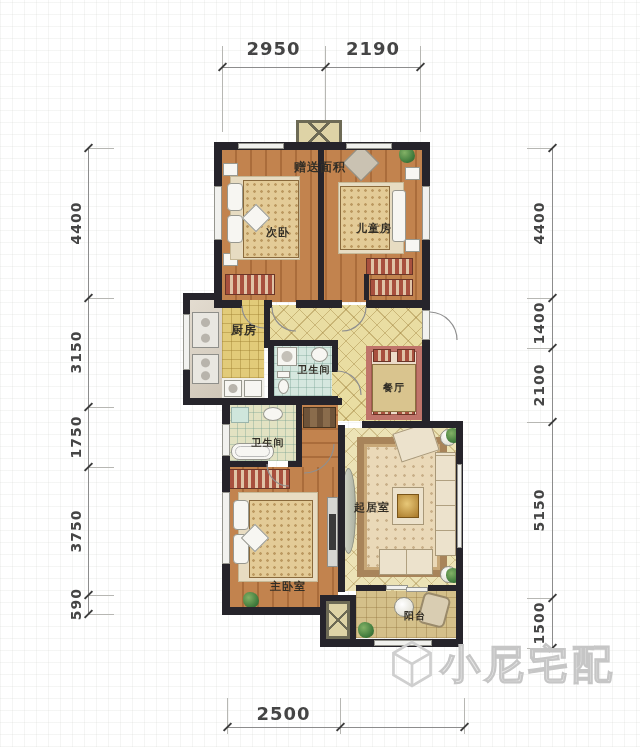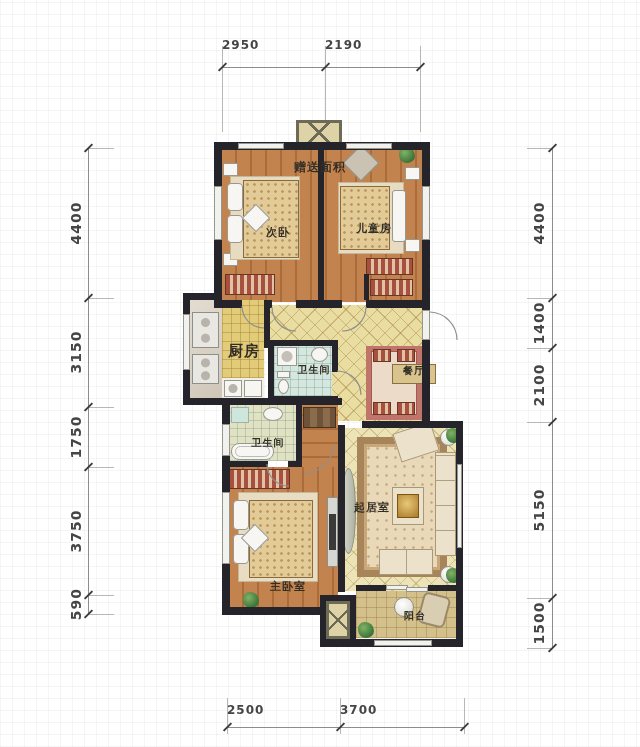--- a/index.html
+++ b/index.html
@@ -5,21 +5,21 @@
   html,body{margin:0;padding:0;}
   .canvas{position:relative;width:640px;height:747px;background:#ffffff;overflow:hidden;
     font-family:"DejaVu Sans","Liberation Sans",sans-serif;
     background-image:repeating-linear-gradient(0deg,rgba(208,210,205,.22) 0 1px,transparent 1px 12px),
                      repeating-linear-gradient(90deg,rgba(208,210,205,.22) 0 1px,transparent 1px 12px);}
   .abs{position:absolute;}
   .wall{position:absolute;background:#26242b;}
   .xline{position:absolute;background:#b7b7b3;}
   .dimline{position:absolute;background:#8d8d8d;}
   .tick{position:absolute;width:11px;height:2px;background:#3c3c3c;transform:rotate(-45deg);}
-  .dimnum{position:absolute;font-size:12px;font-weight:700;color:#454545;text-align:left;letter-spacing:1px;}
+  .dimnum{position:absolute;font-size:18px;font-weight:700;color:#454545;text-align:center;letter-spacing:1px;}
   .vnum{position:absolute;width:60px;height:16px;font-size:14px;font-weight:700;color:#454545;text-align:center;letter-spacing:1px;transform:rotate(-90deg);}
   .rlabel{position:absolute;font-size:11px;font-weight:700;color:#322e26;text-align:center;letter-spacing:1px;white-space:nowrap;line-height:1.2;}
   .window{position:absolute;background:#f1f1ee;border:1px solid #96968f;box-sizing:border-box;}
   .whitebox{position:absolute;background:#f7f6f2;border:1px solid #98988f;box-sizing:border-box;}
   .cream{position:absolute;background:#ece2cc;border:1px solid #a89878;box-sizing:border-box;}
   .stripeR{position:absolute;background:repeating-linear-gradient(90deg,#a8503e 0 4px,#e0c3a6 4px 7px);border:1px solid #6a3527;box-sizing:border-box;}
   .ornate{position:absolute;background-color:#e3cb97;background-image:radial-gradient(rgba(150,105,45,.5) 1px,transparent 1.6px);background-size:7px 7px;border:1px solid #8a6a3c;box-sizing:border-box;}
   .woodv{position:absolute;background:repeating-linear-gradient(90deg,#c2834e 0 13px,#aa6c3b 13px 15px);}
   .woodh{position:absolute;background:repeating-linear-gradient(0deg,#c2834e 0 12px,#aa6c3b 12px 14px);}
   .lattice{position:absolute;background-color:#e9dda2;background-image:repeating-linear-gradient(45deg,rgba(150,118,48,.38) 0 1px,transparent 1px 11px),repeating-linear-gradient(-45deg,rgba(150,118,48,.38) 0 1px,transparent 1px 11px);}
@@ -82,21 +82,20 @@
   <div class="tick" style="left:547px;top:147px;"></div>
   <div class="tick" style="left:547px;top:297px;"></div>
   <div class="tick" style="left:547px;top:347px;"></div>
   <div class="tick" style="left:547px;top:421px;"></div>
   <div class="tick" style="left:547px;top:597px;"></div>
   <div class="tick" style="left:547px;top:647px;"></div>
 
   <div class="dimnum" style="left:222px;top:38px;width:103px;">2950</div>
   <div class="dimnum" style="left:325px;top:38px;width:96px;">2190</div>
   <div class="dimnum" style="left:227px;top:703px;width:113px;">2500</div>
-  <div class="dimnum" style="left:340px;top:703px;width:125px;">3700</div>
   <div class="vnum" style="left:46px;top:215px;">4400</div>
   <div class="vnum" style="left:46px;top:344px;">3150</div>
   <div class="vnum" style="left:46px;top:429px;">1750</div>
   <div class="vnum" style="left:46px;top:523px;">3750</div>
   <div class="vnum" style="left:46px;top:596px;">590</div>
   <div class="vnum" style="left:509px;top:215px;">4400</div>
   <div class="vnum" style="left:509px;top:315px;">1400</div>
   <div class="vnum" style="left:509px;top:377px;">2100</div>
   <div class="vnum" style="left:509px;top:502px;">5150</div>
   <div class="vnum" style="left:509px;top:615px;">1500</div>
@@ -144,21 +143,21 @@
   <div class="whitebox" style="left:277px;top:371px;width:13px;height:7px;"></div>
   <div class="whitebox" style="left:278px;top:379px;width:11px;height:15px;border-radius:50%;"></div>
 
   <div class="abs" style="left:303px;top:407px;width:33px;height:21px;background:#6e5339;border:1px solid #46331f;box-sizing:border-box;background-image:linear-gradient(90deg,transparent 6px,#8a6c4c 6px,#8a6c4c 13px,transparent 13px,transparent 19px,#8a6c4c 19px,#8a6c4c 26px,transparent 26px);"></div>
 
   <div class="abs" style="left:366px;top:346px;width:56px;height:74px;border:5px solid #c0746a;background:#ecdbc8;box-shadow:inset 0 0 0 1px #a05a50;box-sizing:border-box;"></div>
   <div class="stripeR" style="left:373px;top:349px;width:18px;height:13px;"></div>
   <div class="stripeR" style="left:397px;top:349px;width:18px;height:13px;"></div>
   <div class="stripeR" style="left:373px;top:402px;width:18px;height:13px;"></div>
   <div class="stripeR" style="left:397px;top:402px;width:18px;height:13px;"></div>
-  <div class="abs" style="left:392px;top:364px;width:44px;height:20px;background:#d9c48e;border:1px solid #8a7040;box-sizing:border-box;display:flex;align-items:flex-start;justify-content:center;">
+  <div class="abs" style="left:372px;top:364px;width:44px;height:48px;background:#d9c48e;border:1px solid #8a7040;box-sizing:border-box;display:flex;align-items:center;justify-content:center;">
     <span class="rlabel" style="position:static;font-size:10px;">餐厅</span>
   </div>
 
   <div class="abs" style="left:231px;top:407px;width:18px;height:16px;background:#cfe6dc;border:1px solid #9ab4aa;box-sizing:border-box;"></div>
   <div class="whitebox" style="left:263px;top:407px;width:20px;height:14px;border-radius:50%;"></div>
   <div class="whitebox" style="left:231px;top:443px;width:43px;height:17px;border-radius:8px;"></div>
   <div class="abs" style="left:235px;top:446px;width:35px;height:11px;border:1px solid #bbb;border-radius:6px;box-sizing:border-box;"></div>
 
   <div class="stripeR" style="left:229px;top:469px;width:61px;height:20px;"></div>
   <div class="abs" style="left:238px;top:492px;width:80px;height:90px;background:#e8dcc2;border:1px solid #c6b896;box-sizing:border-box;"></div>
@@ -240,21 +239,28 @@
     <path d="M366,307 A24,24 0 0 1 342,331" fill="none" stroke="#8f8f8f" stroke-width="1.2"></path>
     <path d="M430,312 A28,28 0 0 1 457,340" fill="none" stroke="#8f8f8f" stroke-width="1.2"></path>
     <path d="M337,371 A24,24 0 0 1 361,395" fill="none" stroke="#8f8f8f" stroke-width="1.2"></path>
     <path d="M267,464 A22,22 0 0 0 289,486" fill="none" stroke="#8f8f8f" stroke-width="1.2"></path>
     <path d="M334,444 A30,30 0 0 1 304,473" fill="none" stroke="#8f8f8f" stroke-width="1.2"></path>
   </svg>
 
   <div class="rlabel" style="left:282px;top:160px;width:76px;font-size:12px;">赠送面积</div>
   <div class="rlabel" style="left:256px;top:226px;width:44px;">次卧</div>
   <div class="rlabel" style="left:350px;top:222px;width:48px;">儿童房</div>
-  <div class="rlabel" style="left:227px;top:342px;width:34px;font-size:15px;">厨房</div>
+  <div class="rlabel" style="left:227px;top:323px;width:34px;font-size:12px;">厨房</div>
   <div class="rlabel" style="left:291px;top:364px;width:46px;font-size:10px;">卫生间</div>
   <div class="rlabel" style="left:245px;top:437px;width:46px;font-size:10px;">卫生间</div>
   <div class="rlabel" style="left:261px;top:580px;width:54px;">主卧室</div>
   <div class="rlabel" style="left:347px;top:501px;width:50px;">起居室</div>
   <div class="rlabel" style="left:401px;top:610px;width:28px;font-size:10px;">阳台</div>
 
+  <div class="wm" style="left:390px;top:640px;">
+    <svg width="44" height="48" viewBox="0 0 40 44">
+      <polygon points="20,2 37,12 37,32 20,42 3,32 3,12" fill="none" stroke="#cfcfcf" stroke-width="2.5"></polygon>
+      <path d="M3,12 L20,22 L37,12 M20,22 L20,42" fill="none" stroke="#cfcfcf" stroke-width="2.5"></path>
+    </svg>
+    <span class="wmtext">小尼宅配</span>
+  </div>
 
 </div>
 
 </body></html>

